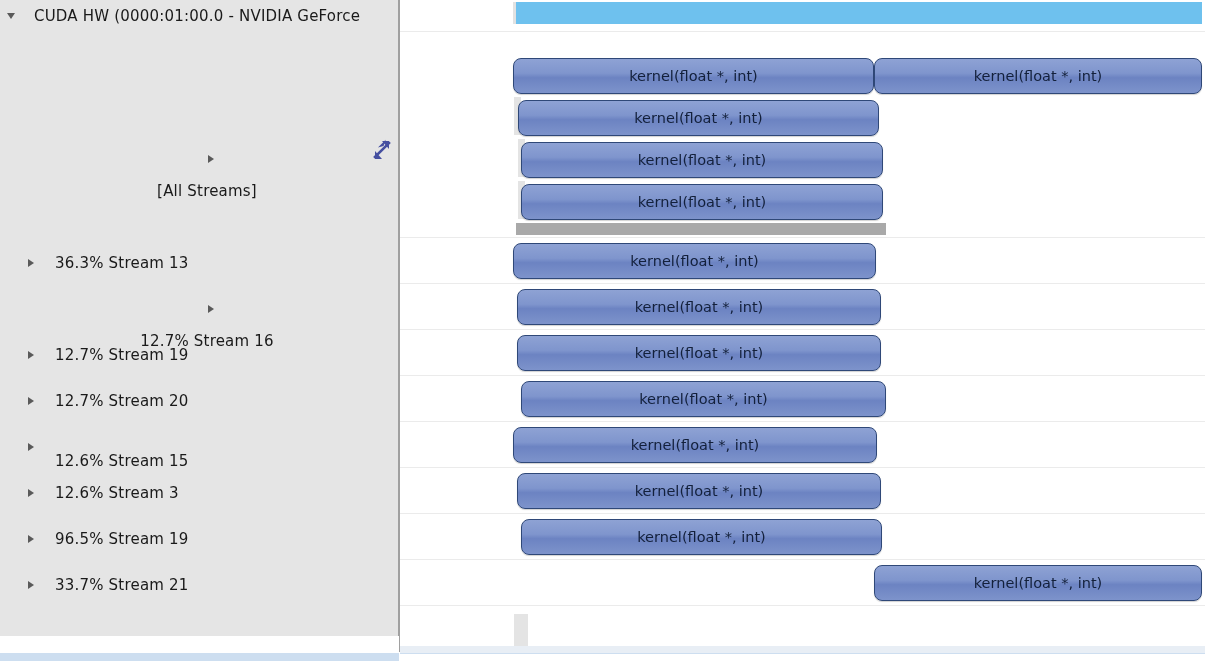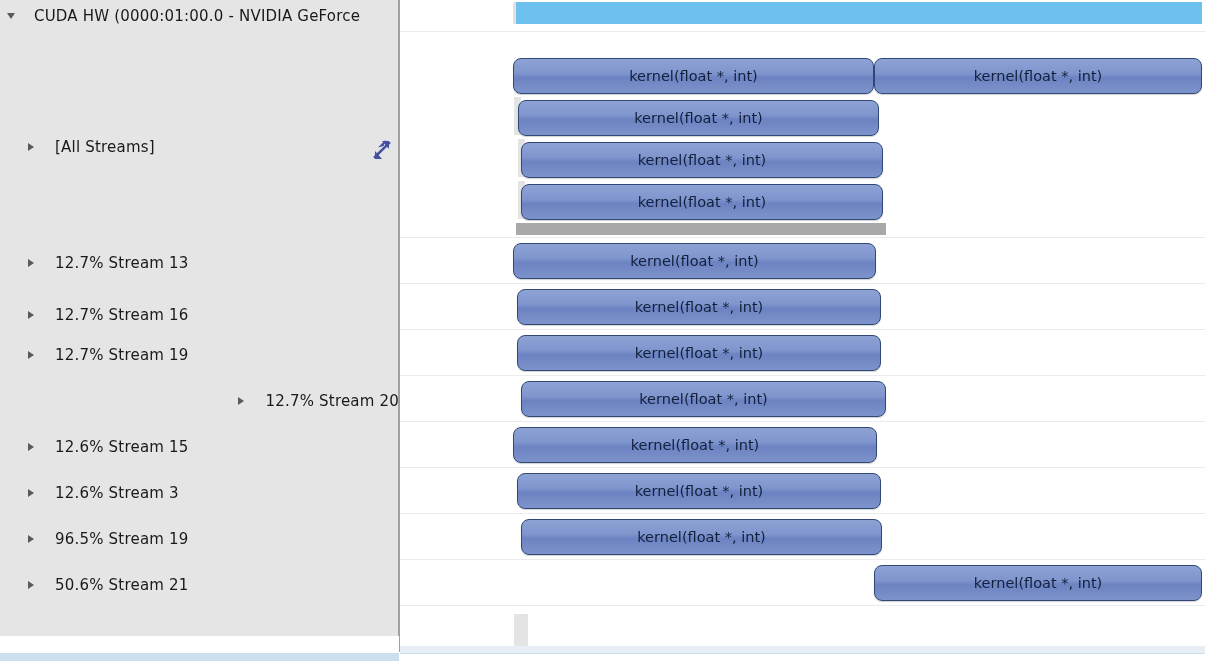--- a/index.html
+++ b/index.html
@@ -179,21 +179,21 @@
 
   <div id="tree-panel">
 
     <div class="tree-row lvl0" style="top:0px;height:32px;">
       <span class="twisty">
         <span class="tri-down"></span>
       </span>
       <span class="tree-label">CUDA HW (0000:01:00.0 - NVIDIA GeForce</span>
     </div>
 
-    <div class="tree-row lvl1" style="top:124px;height:46px;">
+    <div class="tree-row lvl1" style="top:136px;height:46px;flex-direction:column;">
       <span class="twisty">
         <span class="tri-right"></span>
       </span>
       <span class="tree-label">[All Streams]</span>
     </div>
 
     <div id="expand-icon">
       <svg width="28" height="28" viewBox="0 0 28 28">
         <g stroke="#454fa0" stroke-width="2.6" stroke-linecap="square" fill="none">
           <line x1="7" y1="21" x2="21" y2="7"></line>
@@ -202,41 +202,41 @@
         <polygon points="21,5 21,13 14,5" fill="#454fa0"></polygon>
         <polygon points="7,23 7,15 14,23" fill="#454fa0"></polygon>
       </svg>
     </div>
 
     <div id="stream-rows">
         <div class="tree-row lvl1" style="top: 240px;">
           <span class="twisty">
             <span class="tri-right"></span>
           </span>
-          <span class="tree-label">12.7%  Stream 13</span>
-        </div>
-        <div class="tree-row lvl1" style="top: 292px;">
+          <span class="tree-label">36.3%  Stream 13</span>
+        </div>
+        <div class="tree-row lvl1" style="top: 286px; flex-direction: column;">
           <span class="twisty">
             <span class="tri-right"></span>
           </span>
           <span class="tree-label">12.7%  Stream 16</span>
         </div>
         <div class="tree-row lvl1" style="top: 332px;">
           <span class="twisty">
             <span class="tri-right"></span>
           </span>
           <span class="tree-label">12.7%  Stream 19</span>
         </div>
-        <div class="tree-row lvl1" style="top: 378px; justify-content: flex-end;">
+        <div class="tree-row lvl1" style="top: 378px;">
           <span class="twisty">
             <span class="tri-right"></span>
           </span>
           <span class="tree-label">12.7%  Stream 20</span>
         </div>
-        <div class="tree-row lvl1" style="top: 424px;">
+        <div class="tree-row lvl1" style="top: 424px; align-items: flex-end;">
           <span class="twisty">
             <span class="tri-right"></span>
           </span>
           <span class="tree-label">12.6%  Stream 15</span>
         </div>
         <div class="tree-row lvl1" style="top: 470px;">
           <span class="twisty">
             <span class="tri-right"></span>
           </span>
           <span class="tree-label">12.6%  Stream 3</span>
@@ -244,21 +244,21 @@
         <div class="tree-row lvl1" style="top: 516px;">
           <span class="twisty">
             <span class="tri-right"></span>
           </span>
           <span class="tree-label">96.5%  Stream 19</span>
         </div>
         <div class="tree-row lvl1" style="top: 562px;">
           <span class="twisty">
             <span class="tri-right"></span>
           </span>
-          <span class="tree-label">50.6%  Stream 21</span>
+          <span class="tree-label">33.7%  Stream 21</span>
         </div>
         <div class="tree-row lvl1" style="top: 628px;">
           <span class="twisty">
             <span class="tri-right"></span>
           </span>
           <span class="tree-label">&lt;0.1%  Stream 14</span>
         </div>
       </div>
   </div>
 

